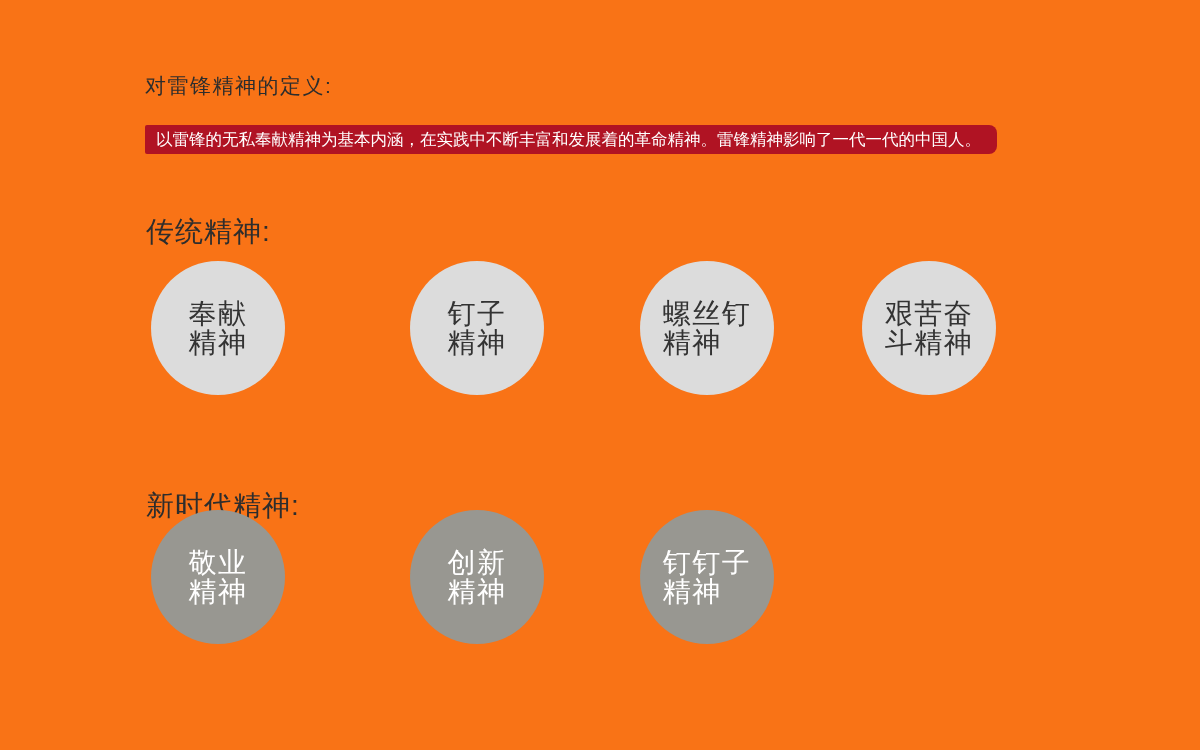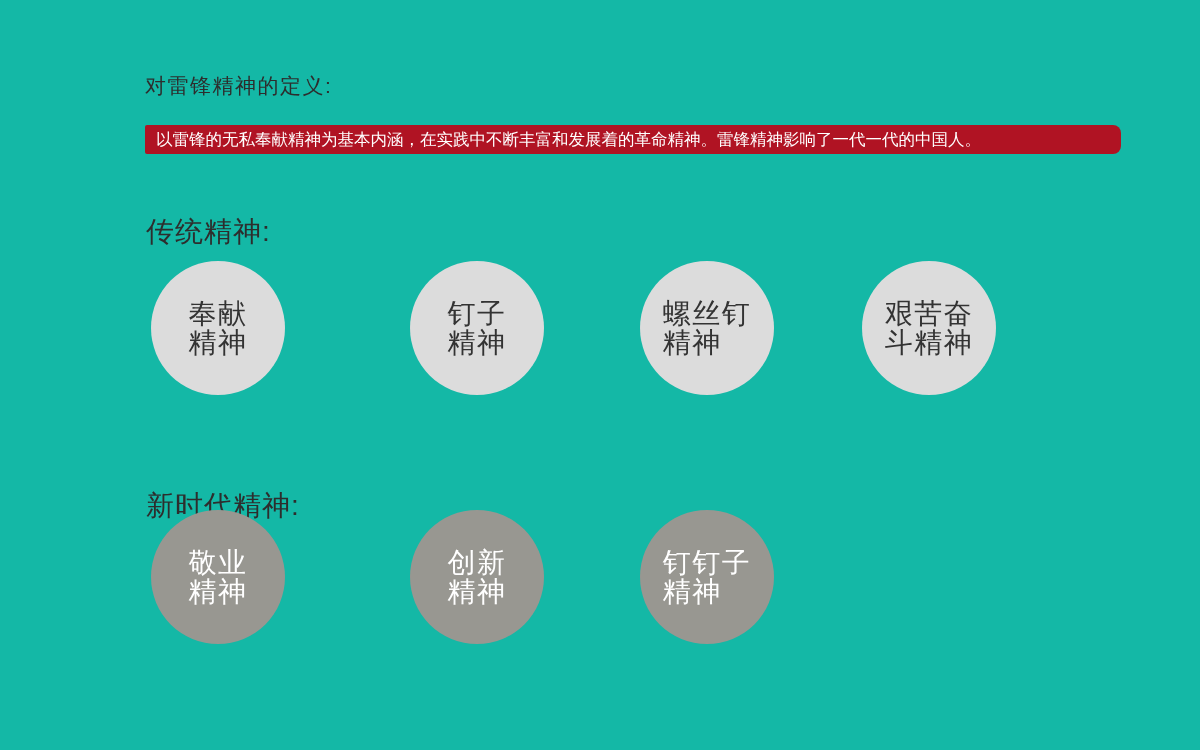--- a/index.html
+++ b/index.html
@@ -8,30 +8,30 @@
     --dark-gray:#989791;
     --ink:#2d2d2d;
   }
   *{margin:0;padding:0;box-sizing:border-box;}
   html,body{width:1200px;height:750px;}
   body{
     background:#ffffff;
     font-family:"Liberation Sans","DejaVu Sans",sans-serif;
     color:var(--ink);
   }
-  .stage{position:relative;width:1200px;height:750px;overflow:hidden;background:#14b8a6;padding-left:17px;}
+  .stage{position:relative;width:1200px;height:750px;overflow:hidden;background:#f97316;padding-left:17px;}
 
   .page-title{
     position:absolute;left:145px;top:72px;
     font-size:21px;letter-spacing:1.5px;color:var(--ink);
     white-space:nowrap;
   }
 
   .definition-banner{
-    position:absolute;left:145px;top:125px;width:976px;height:29px;
+    position:absolute;left:145px;top:125px;width:852px;height:29px;
     background:var(--red);
     border-radius:2px 8px 8px 2px;
     color:#ffffff;font-size:16.5px;line-height:29px;
     padding-left:11px;white-space:nowrap;overflow:hidden;
   }
 
   .section-label{
     position:absolute;left:146px;
     font-size:28px;letter-spacing:1px;color:var(--ink);
     white-space:nowrap;

